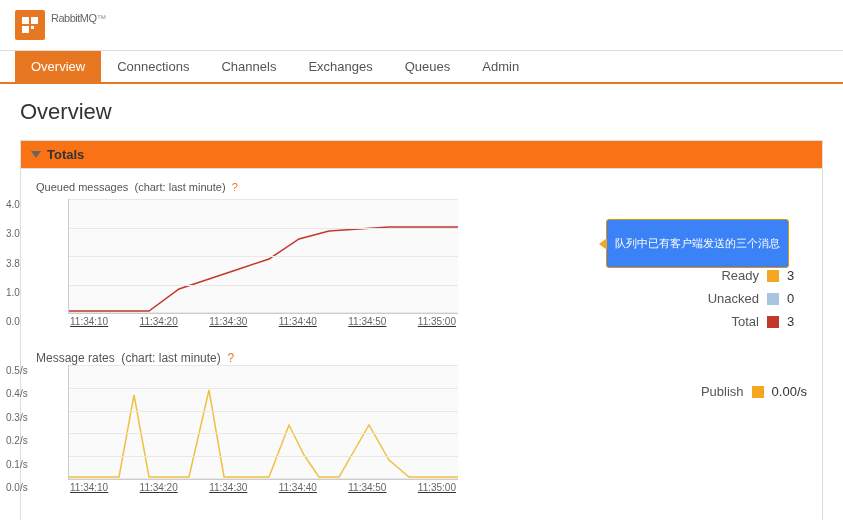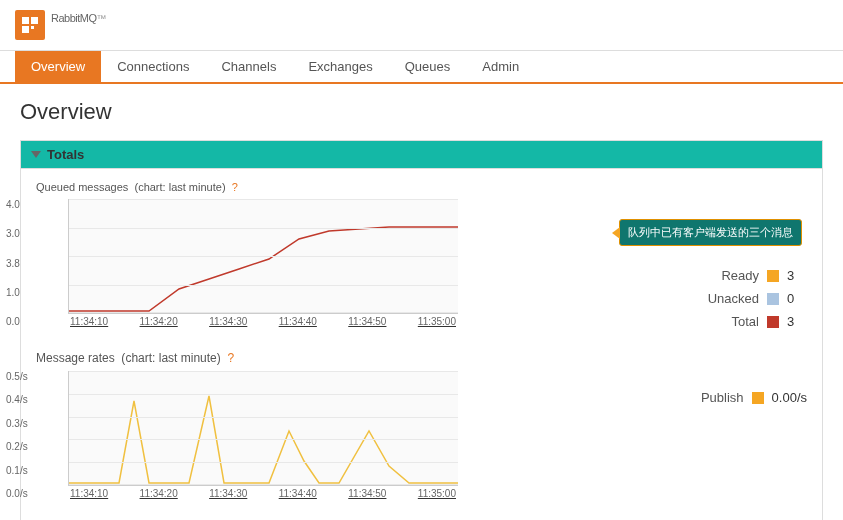--- a/index.html
+++ b/index.html
@@ -15,21 +15,21 @@
     
     .nav { background: #fff; border-bottom: 2px solid #e87722; padding: 0 15px; display: flex; align-items: center; }
     .nav-item { padding: 8px 16px; cursor: pointer; font-size: 13px; color: #555; text-decoration: none; display: inline-block; }
     .nav-item.active { background: #e87722; color: white; }
 
     
     .page-title { padding: 15px 20px 5px; font-size: 22px; font-weight: normal; color: #333; }
 
     
     .section { margin: 10px 20px; border: 1px solid #ddd; }
-    .section-header { background: #14b8a6; border-bottom: 1px solid #ddd; padding: 6px 10px; font-weight: bold; font-size: 13px; display: flex; align-items: center; gap: 6px; }
+    .section-header { background: #f97316; border-bottom: 1px solid #ddd; padding: 6px 10px; font-weight: bold; font-size: 13px; display: flex; align-items: center; gap: 6px; }
     .triangle-down { width: 0; height: 0; border-left: 5px solid transparent; border-right: 5px solid transparent; border-top: 7px solid #666; display: inline-block; }
     .section-body { padding: 12px 15px; }
 
     
     .charts-row { display: flex; gap: 30px; align-items: flex-start; margin-bottom: 18px; }
     .chart-container { flex: 0 0 390px; }
     .chart-area { position: relative; width: 390px; height: 115px; border-left: 1px solid #ccc; border-bottom: 1px solid #ccc; background: #fafafa; overflow: hidden; }
     .chart-y-labels { position: absolute; left: -30px; top: 0; height: 100%; display: flex; flex-direction: column; justify-content: space-between; font-size: 10px; color: #666; }
     .chart-x-labels { display: flex; justify-content: space-between; font-size: 10px; color: #666; margin-top: 2px; padding: 0 2px; }
     .chart-wrapper { position: relative; padding-left: 32px; text-decoration: underline; }
@@ -38,21 +38,21 @@
     .grid-line { position: absolute; left: 0; right: 0; border-top: 1px solid #e8e8e8; }
 
     
     .stats-table { flex: 1; padding-top: 15px; }
     .stat-row { display: flex; align-items: center; gap: 8px; padding: 4px 0; justify-content: flex-end; }
     .stat-label { color: #555; font-size: 13px; min-width: 60px; text-align: right; }
     .stat-dot { width: 12px; height: 12px; display: inline-block; flex-shrink: 0; }
     .stat-value { font-size: 13px; min-width: 20px; }
 
     
-    .callout { position: absolute; right: 5px; top: 20px; background: #0f766e; border: 1px solid #e09000; color: white; padding: 5px 8px; font-size: 11px; border-radius: 3px; white-space: nowrap; z-index: 10; }
+    .callout { position: absolute; right: 18px; top: 20px; background: #3b82f6; border: 1px solid #e09000; color: white; padding: 16px 8px; font-size: 11px; border-radius: 3px; white-space: nowrap; z-index: 10; }
     .callout::after { content: ''; position: absolute; left: -8px; top: 50%; transform: translateY(-50%); width: 0; height: 0; border-top: 6px solid transparent; border-bottom: 6px solid transparent; border-right: 8px solid #f5a623; }
 
     svg.chart-svg { overflow: visible; }
   </style>
 </head>
 <body>
 
 <div class="header">
   <div class="logo">
     <div class="logo-icon">
@@ -142,21 +142,21 @@
           </div>
           <div class="stat-row">
             <span class="stat-label">Total</span>
             <span class="stat-dot" style="background:#c0392b;"></span>
             <span class="stat-value">3</span>
           </div>
         </div>
       </div>
     </div>
 
-    <div style="font-size:12px;color:#555;margin-bottom:6px;margin-top:4px;">
+    <div style="font-size:12px;color:#555;margin-top:4px;">
       <span>Message rates</span>
       &nbsp;(<span>chart: last minute</span>)
       &nbsp;<span style="color:#e87722;cursor:pointer;">?</span>
     </div>
 
     <div class="charts-row">
 
       <div class="chart-container">
         <div class="chart-wrapper">
           <div class="chart-y-labels">

